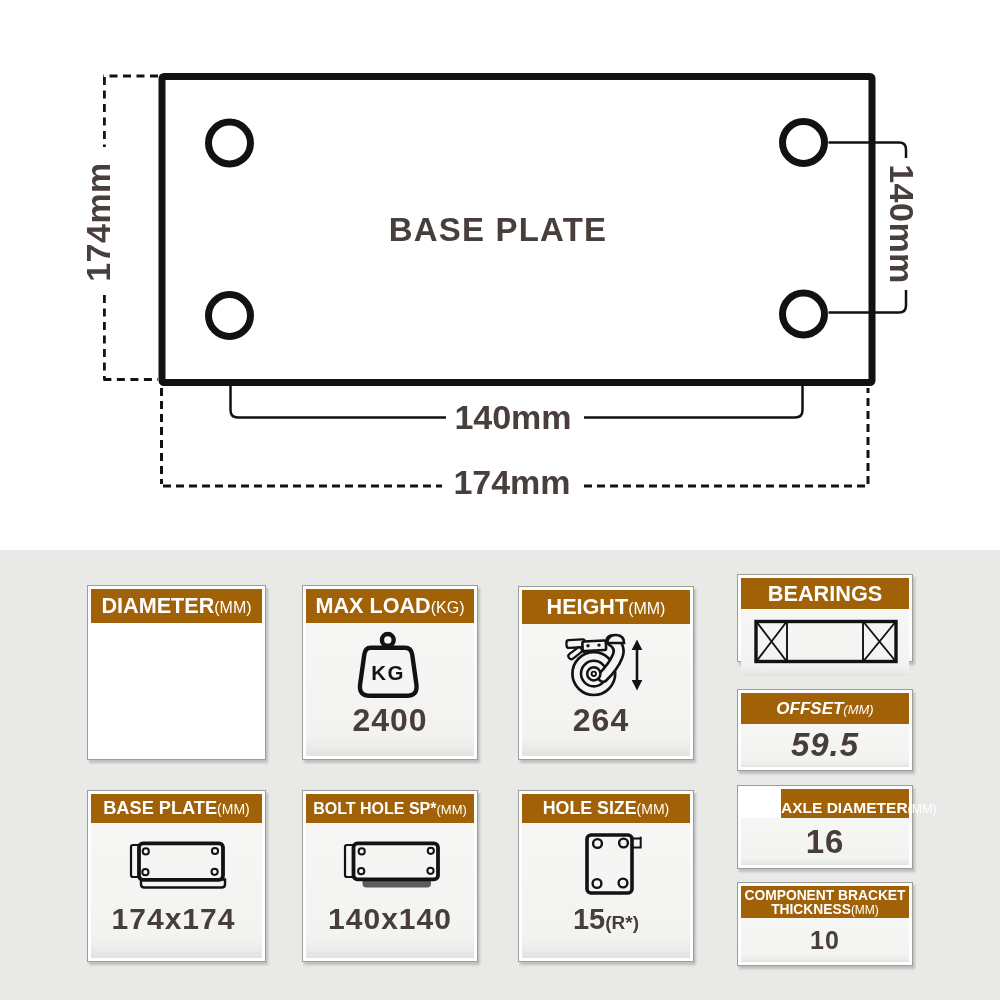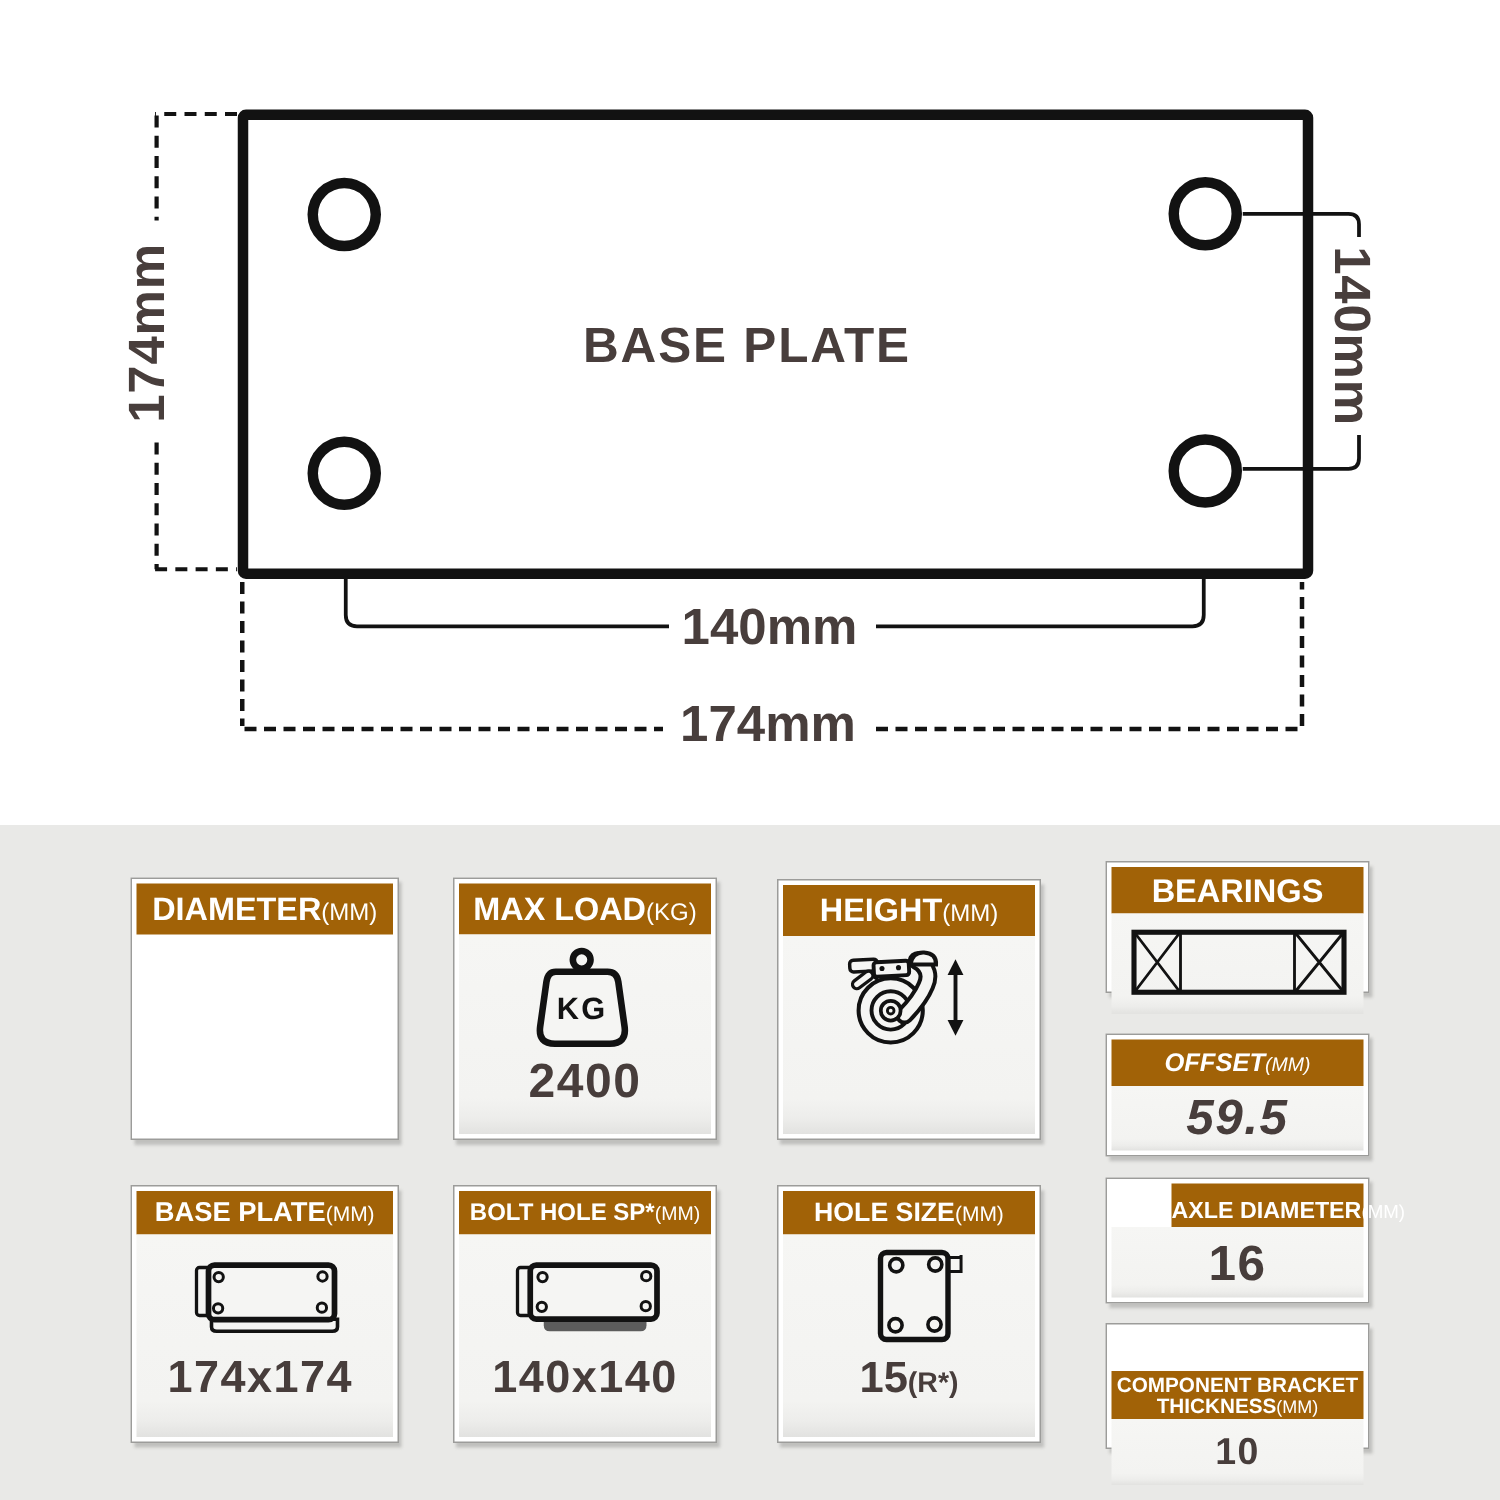--- a/index.html
+++ b/index.html
@@ -92,20 +92,21 @@
       <circle cx="66" cy="21.7" r="1.7" fill="#121212"></circle>
       <circle cx="77" cy="21.1" r="1.7" fill="#121212"></circle>
 
       <circle cx="71.8" cy="49.8" r="6.6" fill="#f5f5f3" stroke="#121212" stroke-width="2.5"></circle>
       <circle cx="71.8" cy="49.8" r="2.2" fill="none" stroke="#121212" stroke-width="1.9"></circle>
 
       <line x1="115" y1="23" x2="115" y2="60" stroke="#121212" stroke-width="2.6"></line>
       <path d="M115 15.5 L109.7 26 H120.3 Z" fill="#121212"></path>
       <path d="M115 66.5 L109.7 56 H120.3 Z" fill="#121212"></path>
     </svg>
+    <div class="num" style="top:78px;font-size:32px;margin-left:-5px;">264</div>
   </div>
 </div>
 
 <div class="card" style="left:737px;top:574px;width:176px;height:88px;">
   <div class="hdr" style="height:31px;line-height:31px;font-size:21.7px;">BEARINGS</div>
   <div class="cbody" style="height:67px;">
 
     <svg width="168" height="67" viewBox="0 0 168 67" style="position:absolute;left:0;top:0;">
       <rect x="15" y="12.5" width="140" height="40" fill="none" stroke="#121212" stroke-width="3.4"></rect>
       <line x1="46" y1="13.5" x2="46" y2="51.5" stroke="#121212" stroke-width="1.9"></line>
@@ -123,21 +124,21 @@
 </div>
 
 <div class="card" style="left:737px;top:785px;width:176px;height:84px;">
   <div class="hdr" style="height:29px;line-height:38px;font-size:15.5px;margin-left:40px;">AXLE DIAMETER<span class="mm" style="font-size:12.5px;">(MM)</span></div>
   <div class="cbody" style="height:47px;">
     <div class="num" style="top:6px;font-size:33px;">16</div>
   </div>
 </div>
 
 <div class="card" style="left:737px;top:882px;width:176px;height:84px;">
-  <div class="hdr" style="height:30px;font-size:13.8px;line-height:14px;padding-top:2.5px;box-sizing:border-box;height:32px;margin-top:28px;">COMPONENT BRACKET<br>THICKNESS<span class="mm" style="font-size:12px;">(MM)</span></div>
+  <div class="hdr" style="height:30px;font-size:13.8px;line-height:14px;padding-top:2.5px;box-sizing:border-box;height:32px;">COMPONENT BRACKET<br>THICKNESS<span class="mm" style="font-size:12px;">(MM)</span></div>
   <div class="cbody" style="height:44px;">
     <div class="num" style="top:4px;font-size:25px;">10</div>
   </div>
 </div>
 
 <div class="card" style="left:87px;top:790px;width:179px;height:172px;">
   <div class="hdr" style="height:29px;line-height:29px;font-size:18.2px;">BASE PLATE<span class="mm" style="font-size:14px;">(MM)</span></div>
   <div class="cbody" style="height:135px;">
 
     <svg width="171" height="135" viewBox="0 0 171 135" style="position:absolute;left:0;top:0;">

